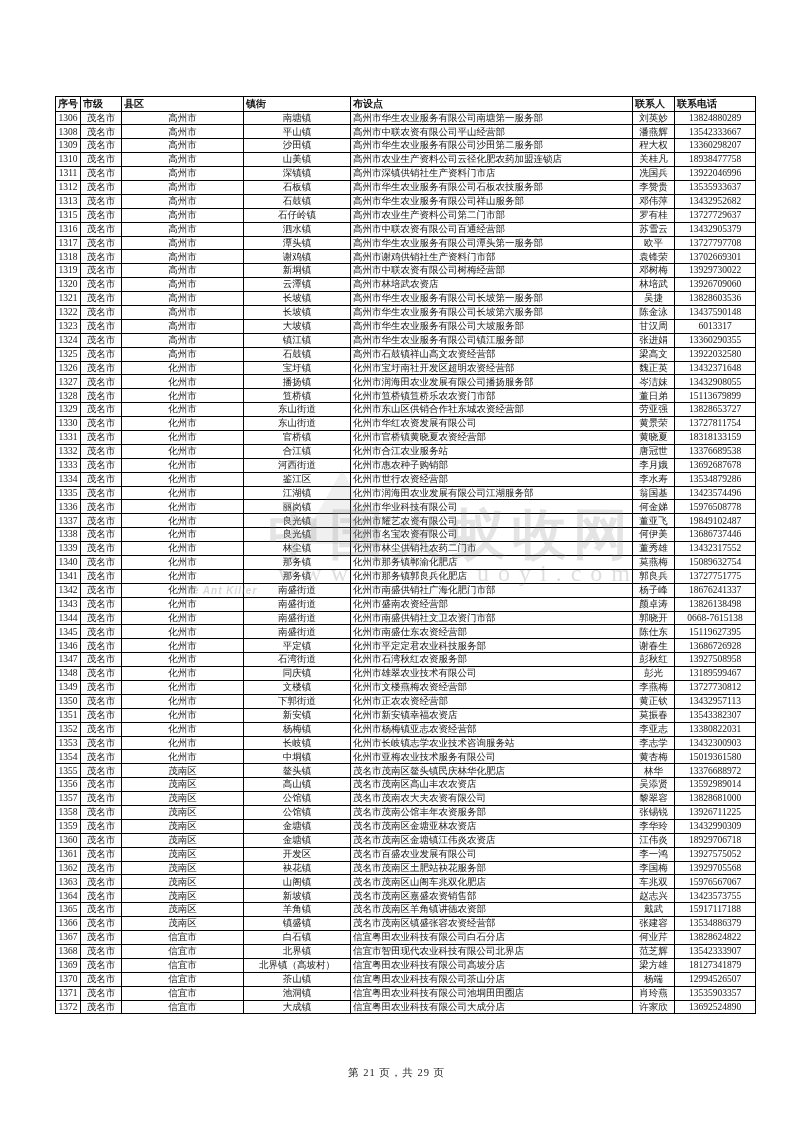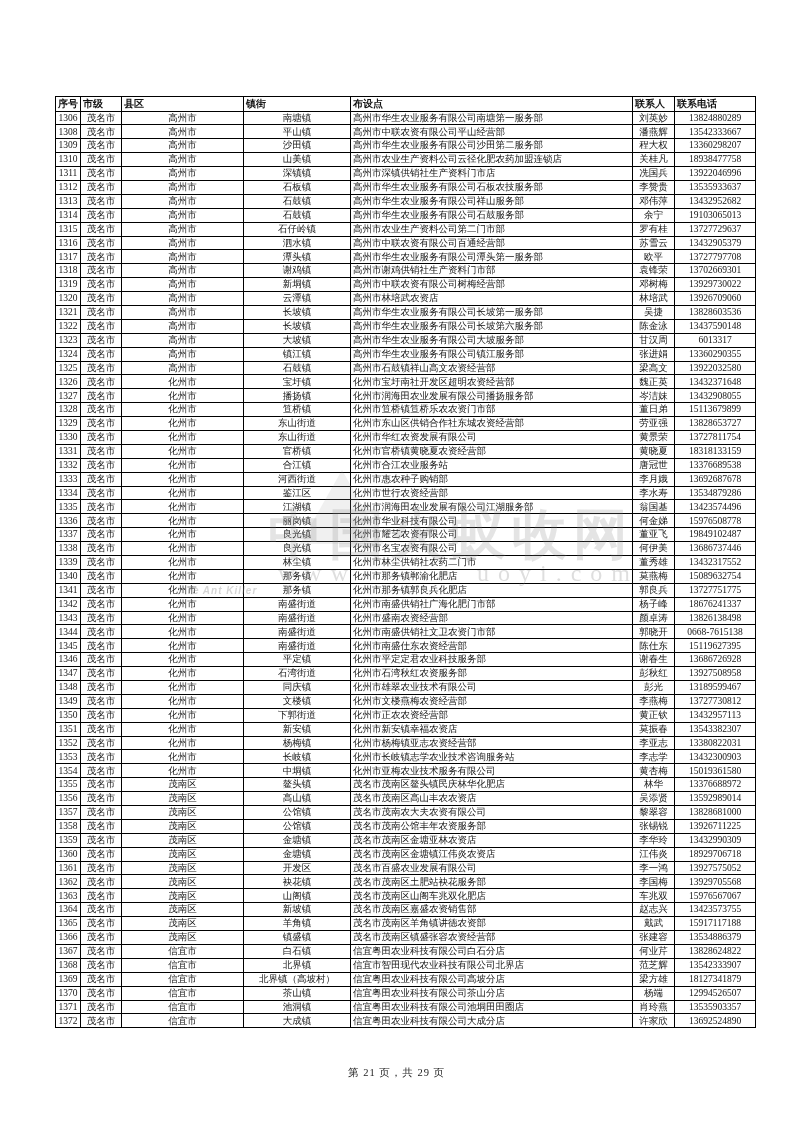--- a/index.html
+++ b/index.html
@@ -151,29 +151,20 @@
         <tr>
           <td class="c0">1313</td>
           <td class="c1">茂名市</td>
           <td class="c2">高州市</td>
           <td class="c3">石鼓镇</td>
           <td class="c4">高州市华生农业服务有限公司祥山服务部</td>
           <td class="c5">邓伟萍</td>
           <td class="c6">13432952682</td>
         </tr>
         <tr>
-          <td class="c0">1314</td>
-          <td class="c1">茂名市</td>
-          <td class="c2">高州市</td>
-          <td class="c3">石鼓镇</td>
-          <td class="c4">高州市华生农业服务有限公司石鼓服务部</td>
-          <td class="c5">余宁</td>
-          <td class="c6">19103065013</td>
-        </tr>
-        <tr>
           <td class="c0">1315</td>
           <td class="c1">茂名市</td>
           <td class="c2">高州市</td>
           <td class="c3">石仔岭镇</td>
           <td class="c4">高州市农业生产资料公司第二门市部</td>
           <td class="c5">罗有桂</td>
           <td class="c6">13727729637</td>
         </tr>
         <tr>
           <td class="c0">1316</td>

